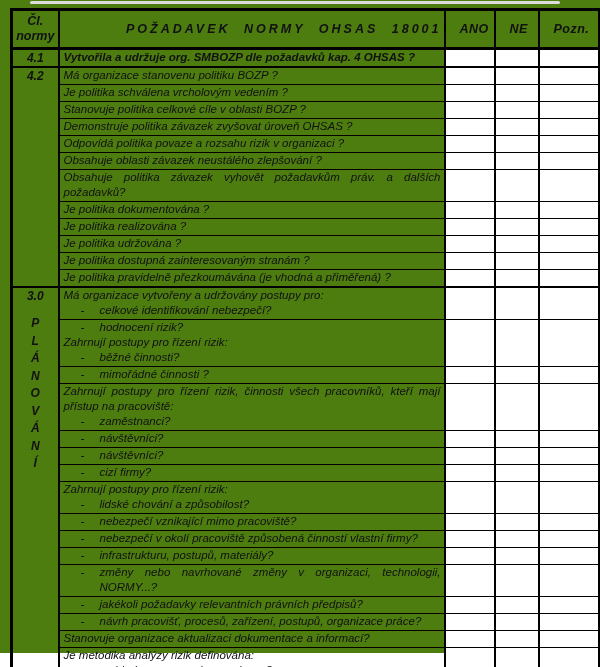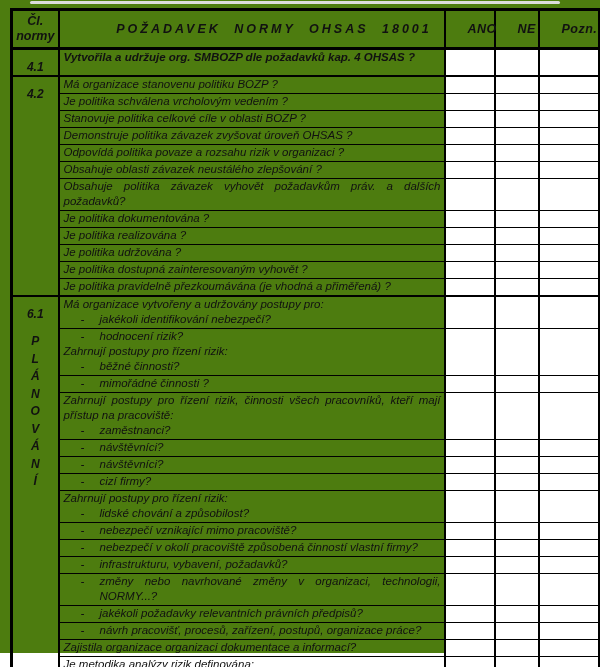--- a/index.html
+++ b/index.html
@@ -19,26 +19,26 @@
   th,td{
     border:2px solid #000;border-top-width:1px;border-bottom-width:1px;
     font-size:11.5px;line-height:15px;vertical-align:top;
     padding:0;
   }
   thead th{
     border-bottom-width:3px;font-weight:700;font-size:12.5px;
     vertical-align:middle;padding:3px 2px;line-height:15px;
   }
   th.h-norm{text-align:center;}
-  th.h-req{text-align:center;letter-spacing:3px;word-spacing:7px;padding-left:47px;}
-  th.h-ans{text-align:left;padding-left:22px;letter-spacing:0.5px;}
+  th.h-req{text-align:right;letter-spacing:3px;word-spacing:7px;padding-left:47px;}
+  th.h-ans{text-align:left;padding-left:14px;letter-spacing:0.5px;}
   tr.sec-start td{border-top-width:2px;}
   td.norm-cell{
     text-align:center;font-weight:700;font-size:12px;
-    padding-top:10px;vertical-align:top;
+    padding-top:1px;vertical-align:top;
   }
   td.norm-cell .vlabel{margin-top:11px;font-weight:700;font-size:12px;line-height:17.5px;}
   td.req-cell{padding:0 3px 1px 4px;margin-top:37px;}
   .line{min-height:15px;}
   .line.jlast{text-align:justify;text-align-last:justify;}
   .line.bullet{position:relative;padding-left:36px;}
   .line.bullet .dash{position:absolute;left:17px;top:0;}
   .line.indent{padding-left:36px;}
   .line.bold{font-weight:700;}
   td.ans-cell{background:#fff;}
@@ -159,52 +159,52 @@
         <tr>
           <td class="req-cell">
             <div class="line"><span>Je politika udržována ?</span></div>
           </td>
           <td class="ans-cell"></td>
           <td class="ans-cell"></td>
           <td class="ans-cell"></td>
         </tr>
         <tr>
           <td class="req-cell">
-            <div class="line"><span>Je politika dostupná zainteresovaným vyhovět ?</span></div>
+            <div class="line"><span>Je politika dostupná zainteresovaným stranám ?</span></div>
           </td>
           <td class="ans-cell"></td>
           <td class="ans-cell"></td>
           <td class="ans-cell"></td>
         </tr>
         <tr>
           <td class="req-cell">
             <div class="line"><span>Je politika pravidelně přezkoumávána (je vhodná a přiměřená) ?</span></div>
           </td>
           <td class="ans-cell"></td>
           <td class="ans-cell"></td>
           <td class="ans-cell"></td>
         </tr>
         <tr class="sec-start">
           <td rowspan="19" class="norm-cell">
-            <div>6.1</div>
+            <div>3.0</div>
             <div class="vlabel">
               <div>P</div>
               <div>L</div>
               <div>Á</div>
               <div>N</div>
               <div>O</div>
               <div>V</div>
               <div>Á</div>
               <div>N</div>
               <div>Í</div>
             </div>
           </td>
           <td class="req-cell">
             <div class="line"><span>Má organizace vytvořeny a udržovány postupy pro:</span></div>
-            <div class="line bullet"><span class="dash">-</span><span>jakékoli identifikování nebezpečí?</span></div>
+            <div class="line bullet"><span class="dash">-</span><span>celkové identifikování nebezpečí?</span></div>
           </td>
           <td class="ans-cell"></td>
           <td class="ans-cell"></td>
           <td class="ans-cell"></td>
         </tr>
         <tr>
           <td class="req-cell">
             <div class="line bullet"><span class="dash">-</span><span>hodnocení rizik?</span></div>
             <div class="line"><span>Zahrnují postupy pro řízení rizik:</span></div>
             <div class="line bullet"><span class="dash">-</span><span>běžné činnosti?</span></div>
@@ -275,21 +275,21 @@
         <tr>
           <td class="req-cell">
             <div class="line bullet"><span class="dash">-</span><span>nebezpečí v okolí pracoviště způsobená činností vlastní firmy?</span></div>
           </td>
           <td class="ans-cell"></td>
           <td class="ans-cell"></td>
           <td class="ans-cell"></td>
         </tr>
         <tr>
           <td class="req-cell">
-            <div class="line bullet"><span class="dash">-</span><span>infrastrukturu, vybavení, požadavků?</span></div>
+            <div class="line bullet"><span class="dash">-</span><span>infrastrukturu, postupů, materiály?</span></div>
           </td>
           <td class="ans-cell"></td>
           <td class="ans-cell"></td>
           <td class="ans-cell"></td>
         </tr>
         <tr>
           <td class="req-cell">
             <div class="line bullet jlast"><span class="dash">-</span><span>změny nebo navrhované změny v organizaci, technologii,</span></div>
             <div class="line indent"><span>NORMY...?</span></div>
           </td>
@@ -308,21 +308,21 @@
         <tr>
           <td class="req-cell">
             <div class="line bullet"><span class="dash">-</span><span>návrh pracovišť, procesů, zařízení, postupů, organizace práce?</span></div>
           </td>
           <td class="ans-cell"></td>
           <td class="ans-cell"></td>
           <td class="ans-cell"></td>
         </tr>
         <tr>
           <td class="req-cell">
-            <div class="line"><span>Zajistila organizace organizaci dokumentace a informací?</span></div>
+            <div class="line"><span>Stanovuje organizace aktualizaci dokumentace a informací?</span></div>
           </td>
           <td class="ans-cell"></td>
           <td class="ans-cell"></td>
           <td class="ans-cell"></td>
         </tr>
         <tr>
           <td class="req-cell">
             <div class="line"><span>Je metodika analýzy rizik definována:</span></div>
             <div class="line bullet"><span class="dash">-</span><span>s ohledem na rozsah organizace?</span></div>
           </td>

